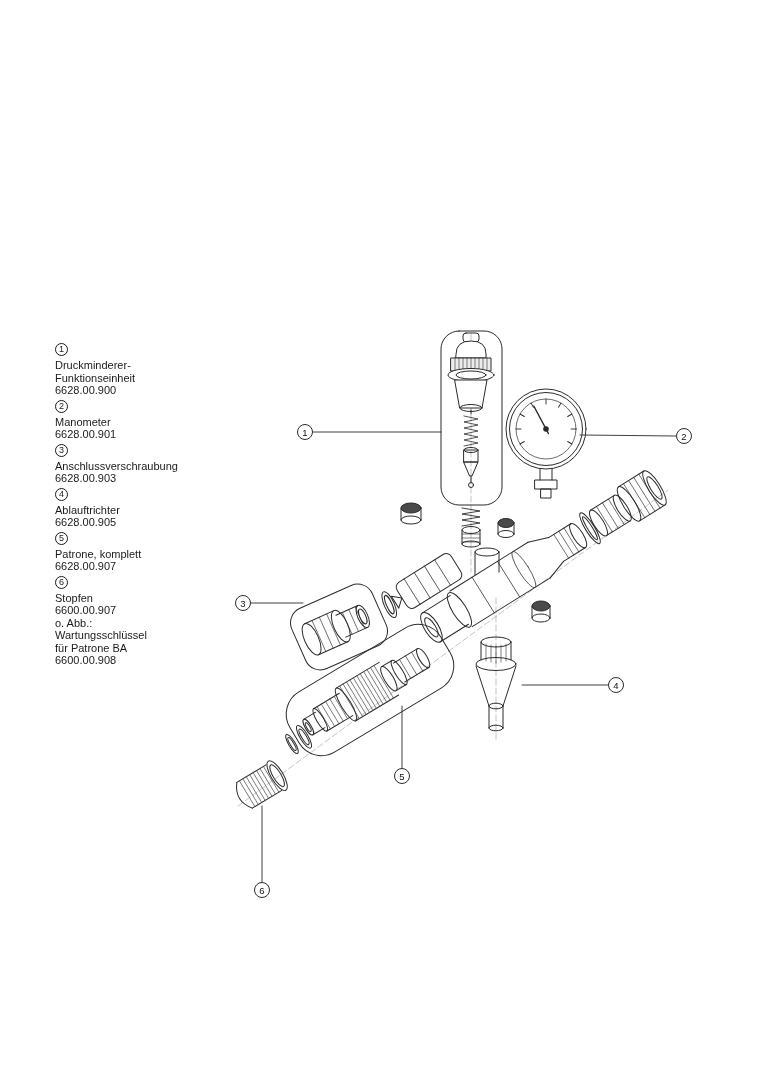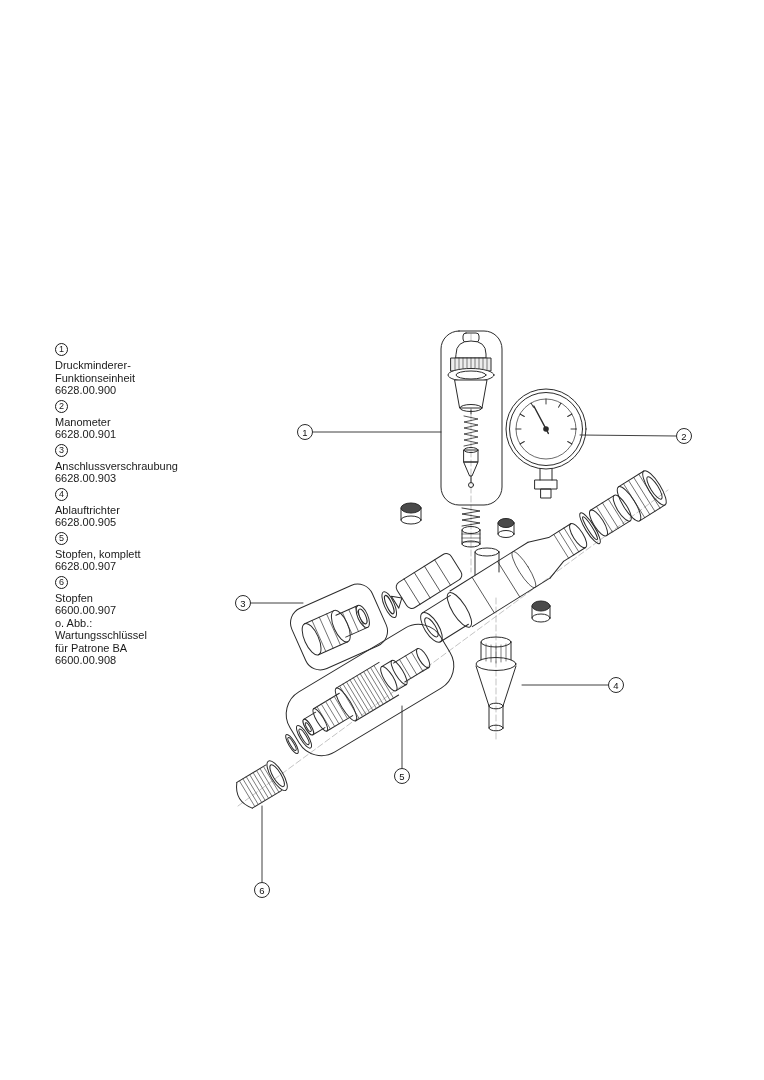--- a/index.html
+++ b/index.html
@@ -44,21 +44,21 @@
   </div>
 
   <div class="legend-item">
     <div class="num-circle">4</div>
     <div class="legend-line">Ablauftrichter</div>
     <div class="legend-line">6628.00.905</div>
   </div>
 
   <div class="legend-item">
     <div class="num-circle">5</div>
-    <div class="legend-line">Stopfen, komplett</div>
+    <div class="legend-line">Patrone, komplett</div>
     <div class="legend-line">6628.00.907</div>
   </div>
 
   <div class="legend-item">
     <div class="num-circle">6</div>
     <div class="legend-line">Stopfen</div>
     <div class="legend-line">6600.00.907</div>
     <div class="legend-line">o. Abb.:</div>
     <div class="legend-line">Wartungsschlüssel</div>
     <div class="legend-line">für Patrone BA</div>

